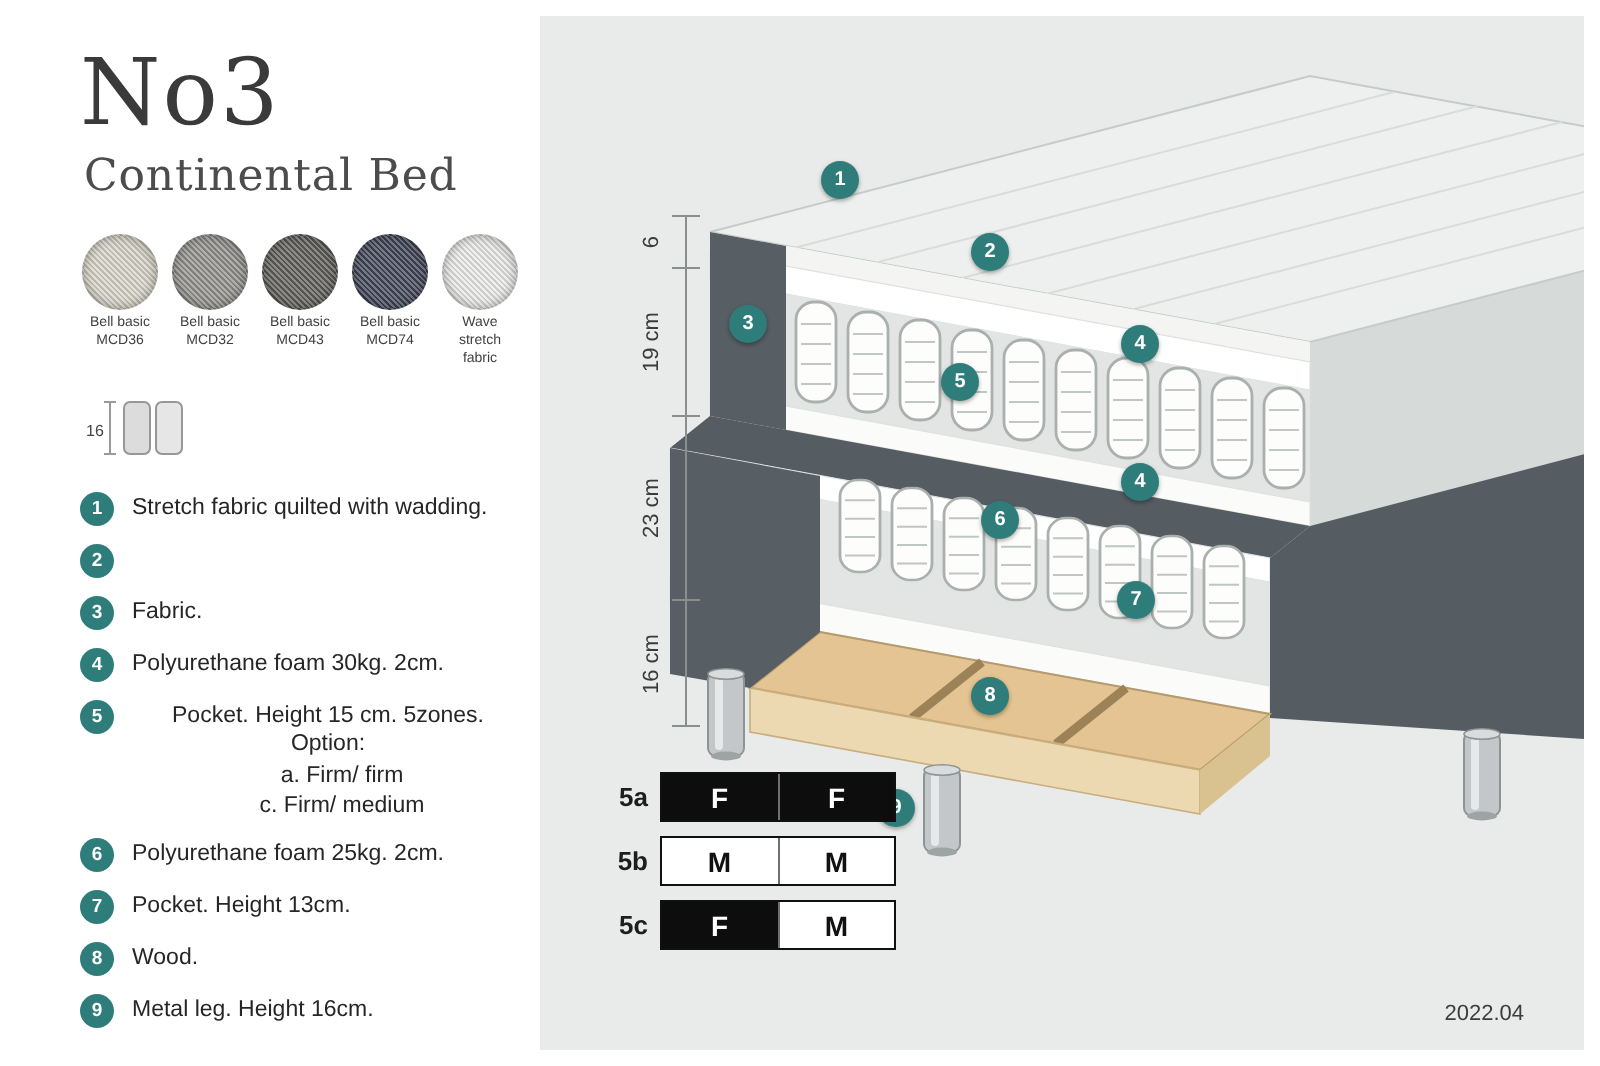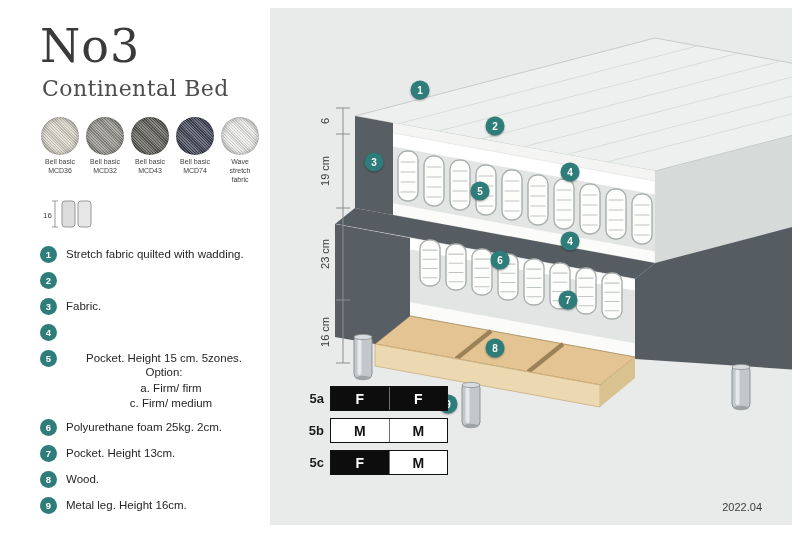--- a/index.html
+++ b/index.html
@@ -112,20 +112,21 @@
     </li>
     <li>
       <span class="lbadge">2</span>
     </li>
     <li>
       <span class="lbadge">3</span>
       <span class="ltext">Fabric.</span>
     </li>
     <li>
       <span class="lbadge">4</span>
+      <span class="ltext">Polyurethane foam 30kg. 2cm.</span>
     </li>
     <li>
       <span class="lbadge">5</span>
       <span class="ltext">
         <span>Pocket. Height 15 cm. 5zones. Option:</span>
         <span class="opts" style="display:block;">
           <div>a. Firm/ firm</div>
           <div>c. Firm/ medium</div>
         </span>
       </span>

